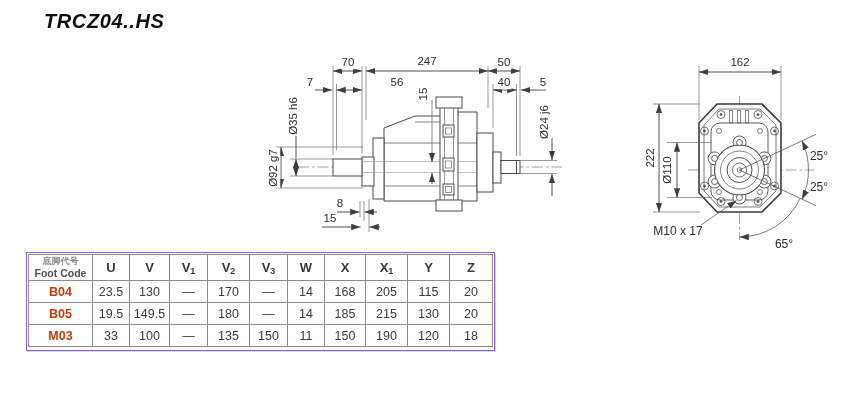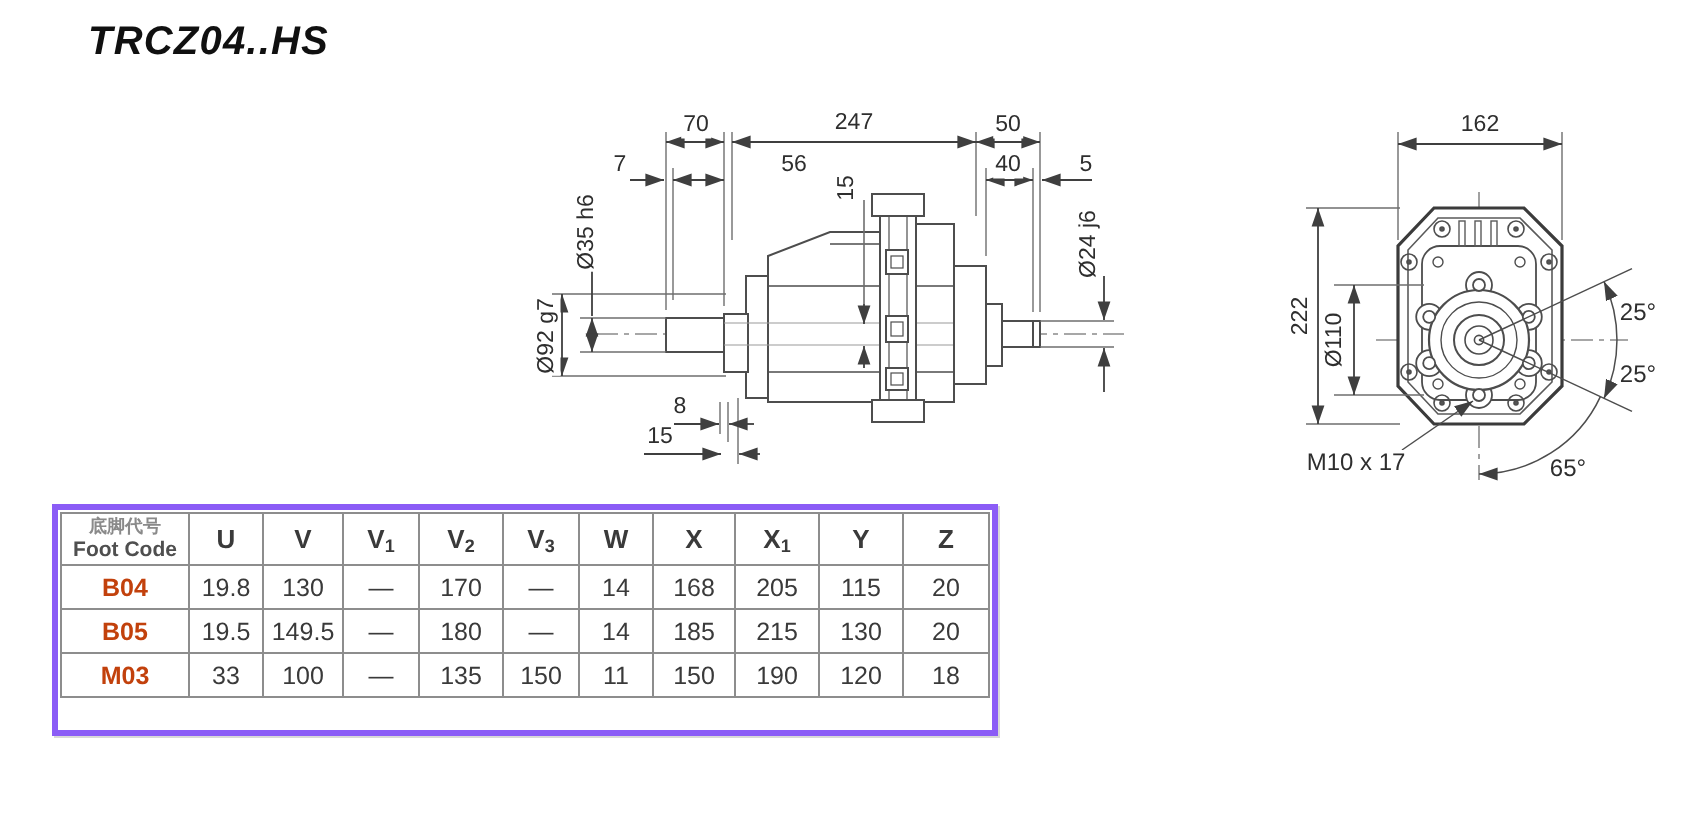--- a/index.html
+++ b/index.html
@@ -15,21 +15,21 @@
   svg.drawing { position:absolute; }
   .dim {
     position:absolute; transform:translate(-50%,-50%);
     font-size:11.5px; color:#2e2e2e; line-height:1; white-space:nowrap;
     background:#fff; padding:0 1px;
   }
   .dim.rot { transform:translate(-50%,-50%) rotate(-90deg); }
   .dim.big { font-size:12px; }
   .tbl-wrap {
     position:absolute; left:26px; top:252px;
-    border:3px solid #8b5cf6; padding:1px 1px 16px 1px; background:#fff;
+    border:1px solid #8b5cf6; padding:1px 1px 3px 1px; background:#fff;
     box-shadow:1px 1px 0 #d8d8d8;
   }
   table.foot { border-collapse:collapse; table-layout:fixed; }
   table.foot th, table.foot td {
     border:1px solid #8d8d8d; text-align:center; vertical-align:middle;
     color:#3a3a3a; padding:0; overflow:hidden;
   }
   table.foot th { height:25px; font-size:13px; font-weight:bold; }
   table.foot td { height:21px; font-size:12.5px; }
   table.foot td.code { font-weight:bold; color:#c2410c; }
@@ -222,21 +222,21 @@
       <line x1="659" y1="104" x2="659" y2="212" marker-start="url(#ah2)" marker-end="url(#ah2)"></line>
       <line x1="677" y1="142.5" x2="677" y2="197.5" marker-start="url(#ah2)" marker-end="url(#ah2)"></line>
     </g>
   </svg>
 
   <span class="dim" style="left:740px; top:63px;">162</span>
   <span class="dim rot" style="left:651px; top:158px;">222</span>
   <span class="dim rot" style="left:668px; top:170px;">Ø110</span>
   <span class="dim big" style="left:819px; top:156px;">25°</span>
   <span class="dim big" style="left:819px; top:187px;">25°</span>
-  <span class="dim big" style="left:784px; top:234px;">65°</span>
+  <span class="dim big" style="left:784px; top:244px;">65°</span>
   <span class="dim big" style="left:678px; top:231px;">M10 x 17</span>
 
   <div class="tbl-wrap">
     <table class="foot">
       <colgroup>
         <col style="width:64px">
           <col style="width:37px">
           <col style="width:40px">
           <col style="width:38px">
         <col style="width:42px">
@@ -261,21 +261,21 @@
           <th><span>W</span><sub></sub></th>
           <th><span>X</span><sub></sub></th>
           <th><span>X</span><sub>1</sub></th>
           <th><span>Y</span><sub></sub></th>
           <th><span>Z</span><sub></sub></th>
         </tr>
       </thead>
       <tbody>
         <tr>
           <td class="code">B04</td>
-          <td>19.8</td>
+          <td>23.5</td>
           <td>130</td>
           <td>—</td>
           <td>170</td>
           <td>—</td>
           <td>14</td>
           <td>168</td>
           <td>205</td>
           <td>115</td>
           <td>20</td>
         </tr>

